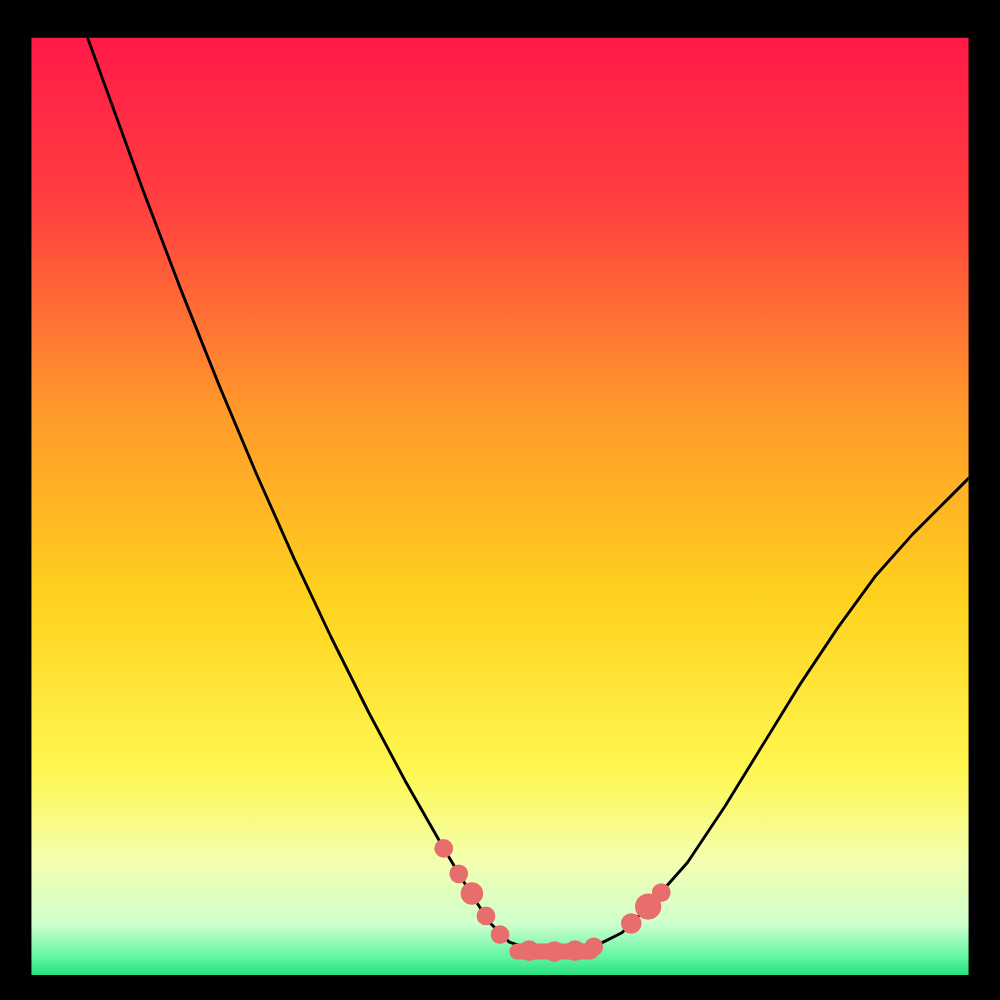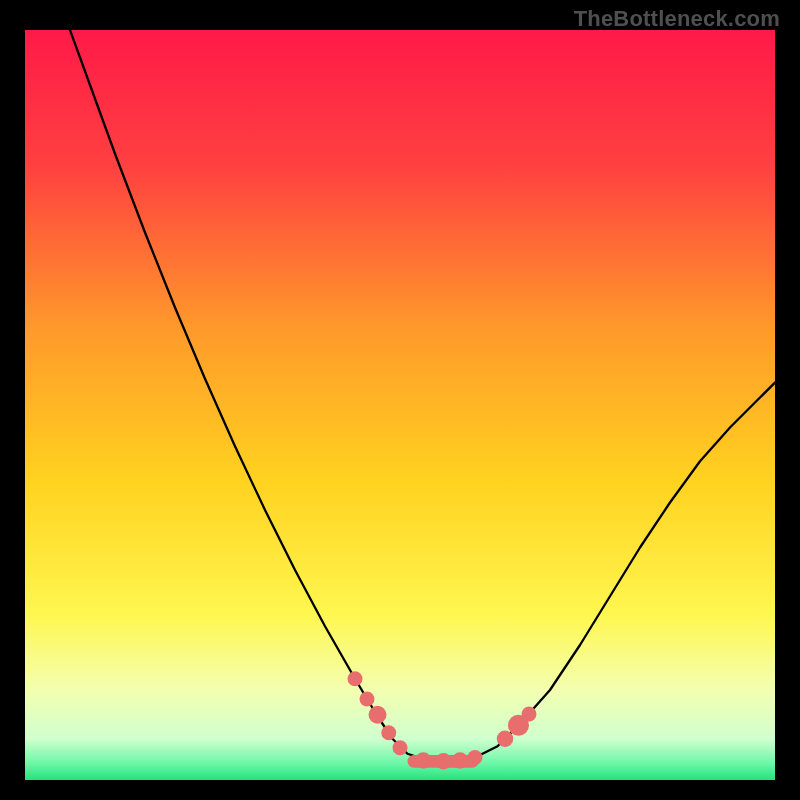--- a/index.html
+++ b/index.html
@@ -26,21 +26,20 @@
     top: 30px;
     width: 750px;
     height: 750px;
   }
   svg { display: block; }
 </style>
 </head>
 <body>
 
 <div class="frame">
-  <div class="attribution">TheBottleneck.com</div>
   <div class="plot-wrap">
     <svg id="chart-svg" width="750" height="750" viewBox="0 0 750 750">
         <defs>
           <linearGradient id="bg-grad" x1="0" y1="0" x2="0" y2="1">
             <stop offset="0%" stop-color="#ff1a48"></stop>
             <stop offset="18%" stop-color="#ff4040"></stop>
             <stop offset="40%" stop-color="#ff9a2a"></stop>
             <stop offset="60%" stop-color="#ffd21f"></stop>
             <stop offset="78%" stop-color="#fff750"></stop>
             <stop offset="88%" stop-color="#f3ffb0"></stop>

